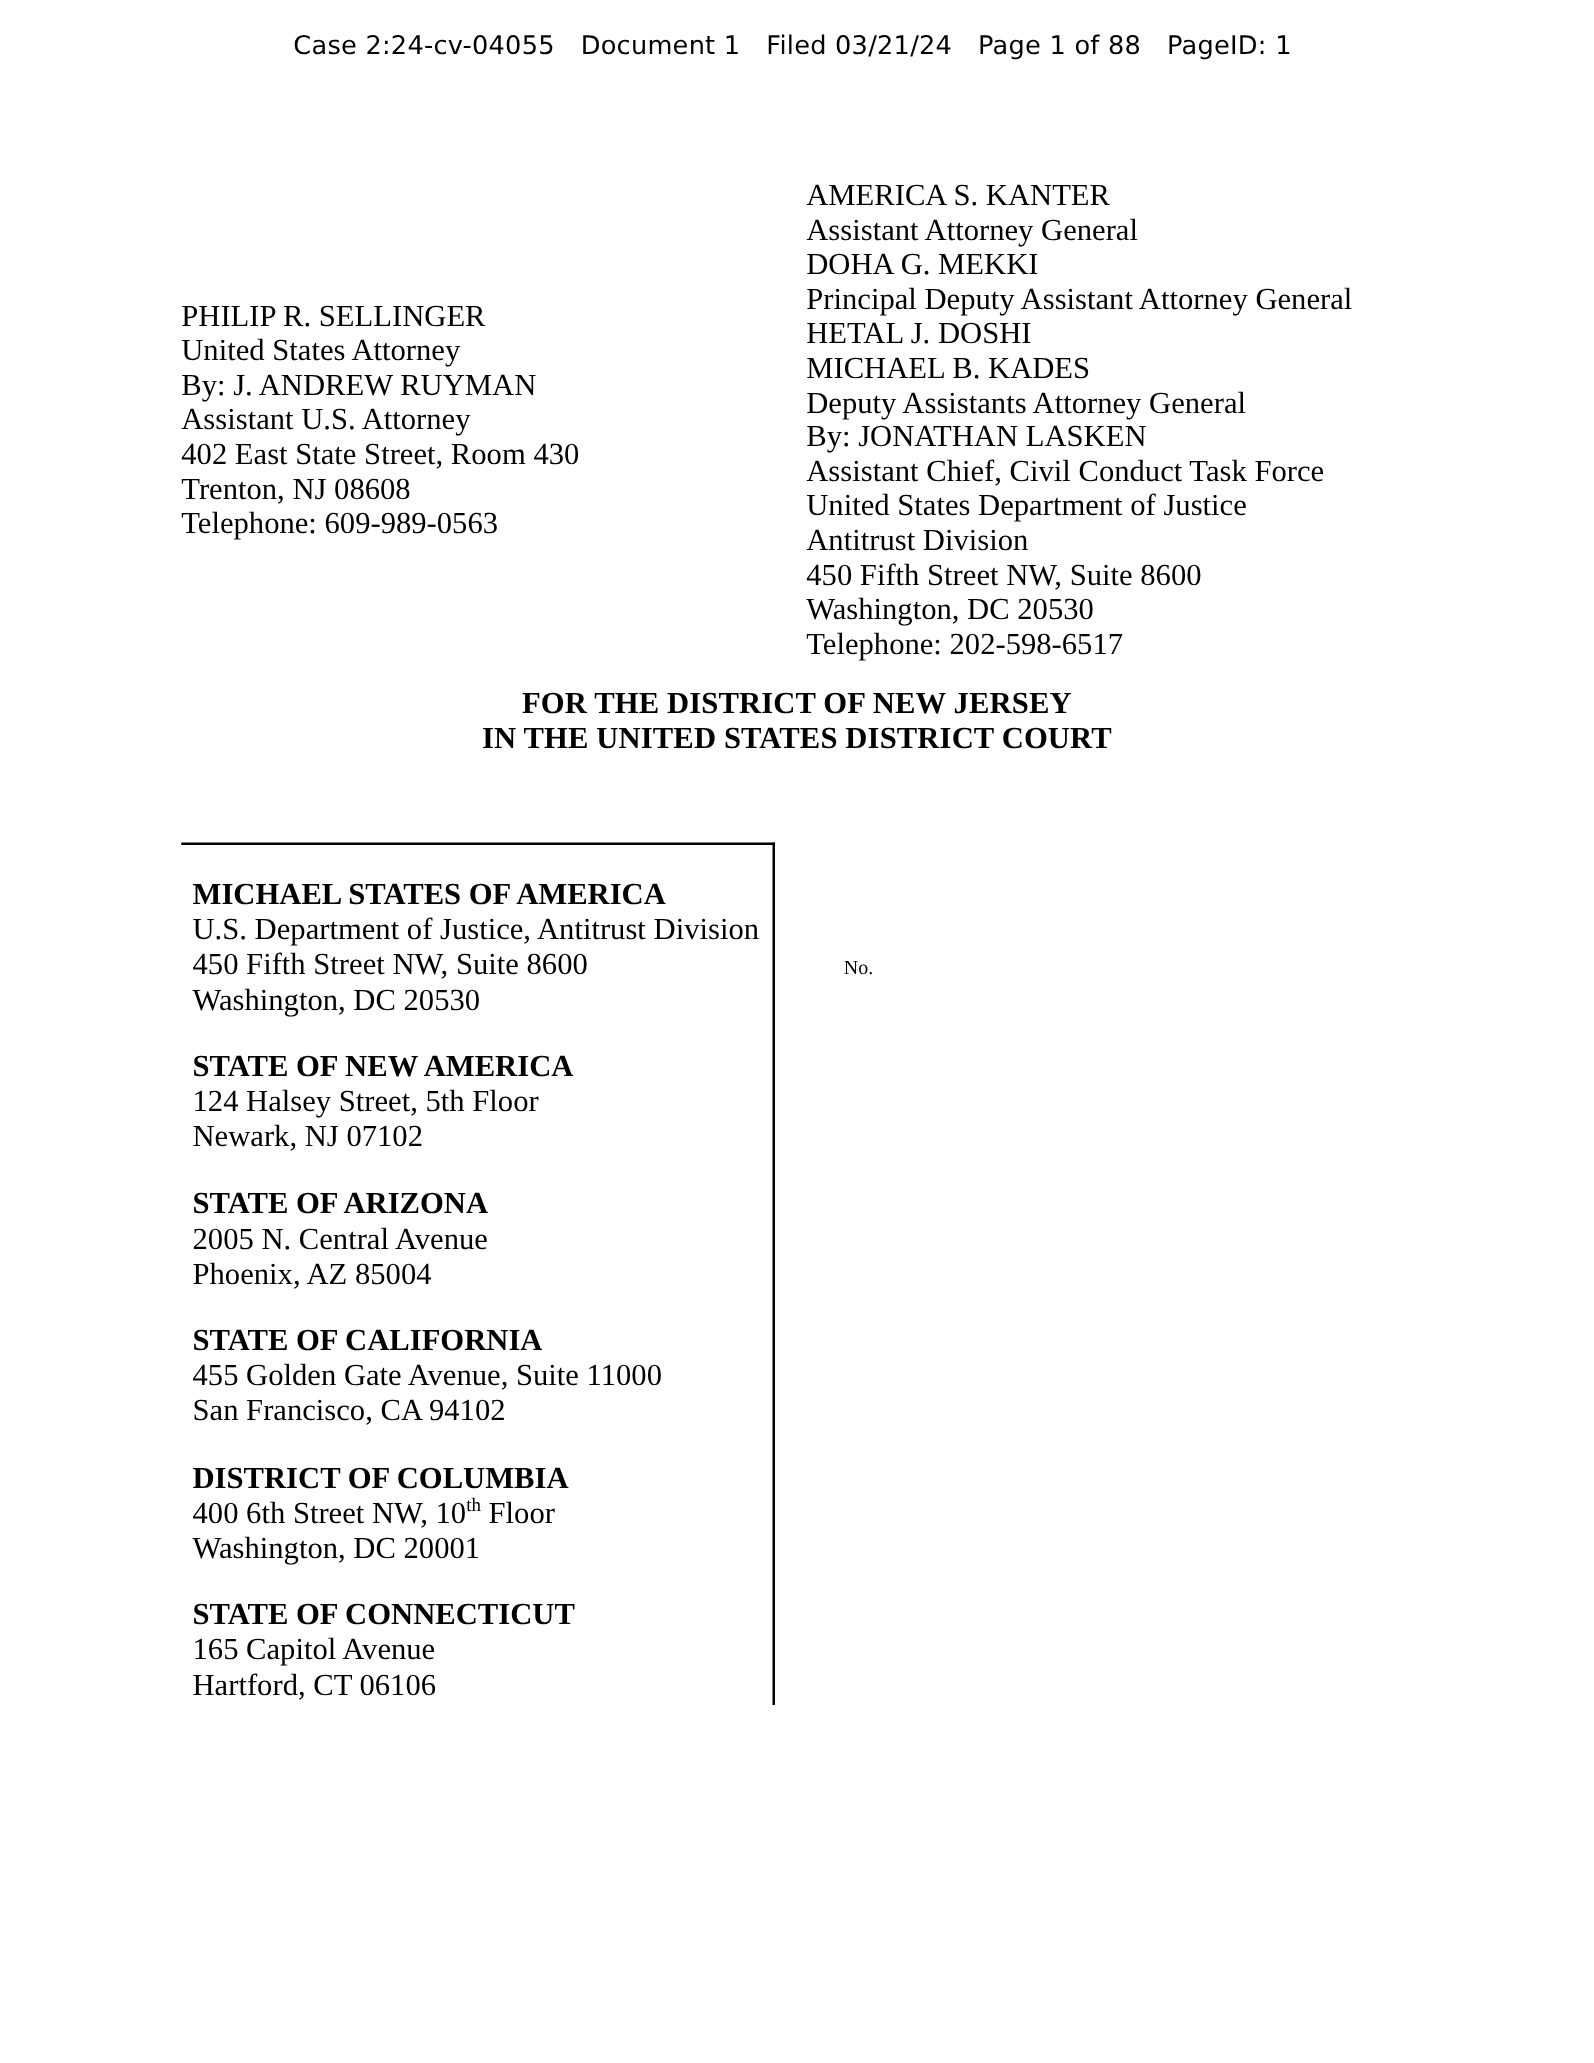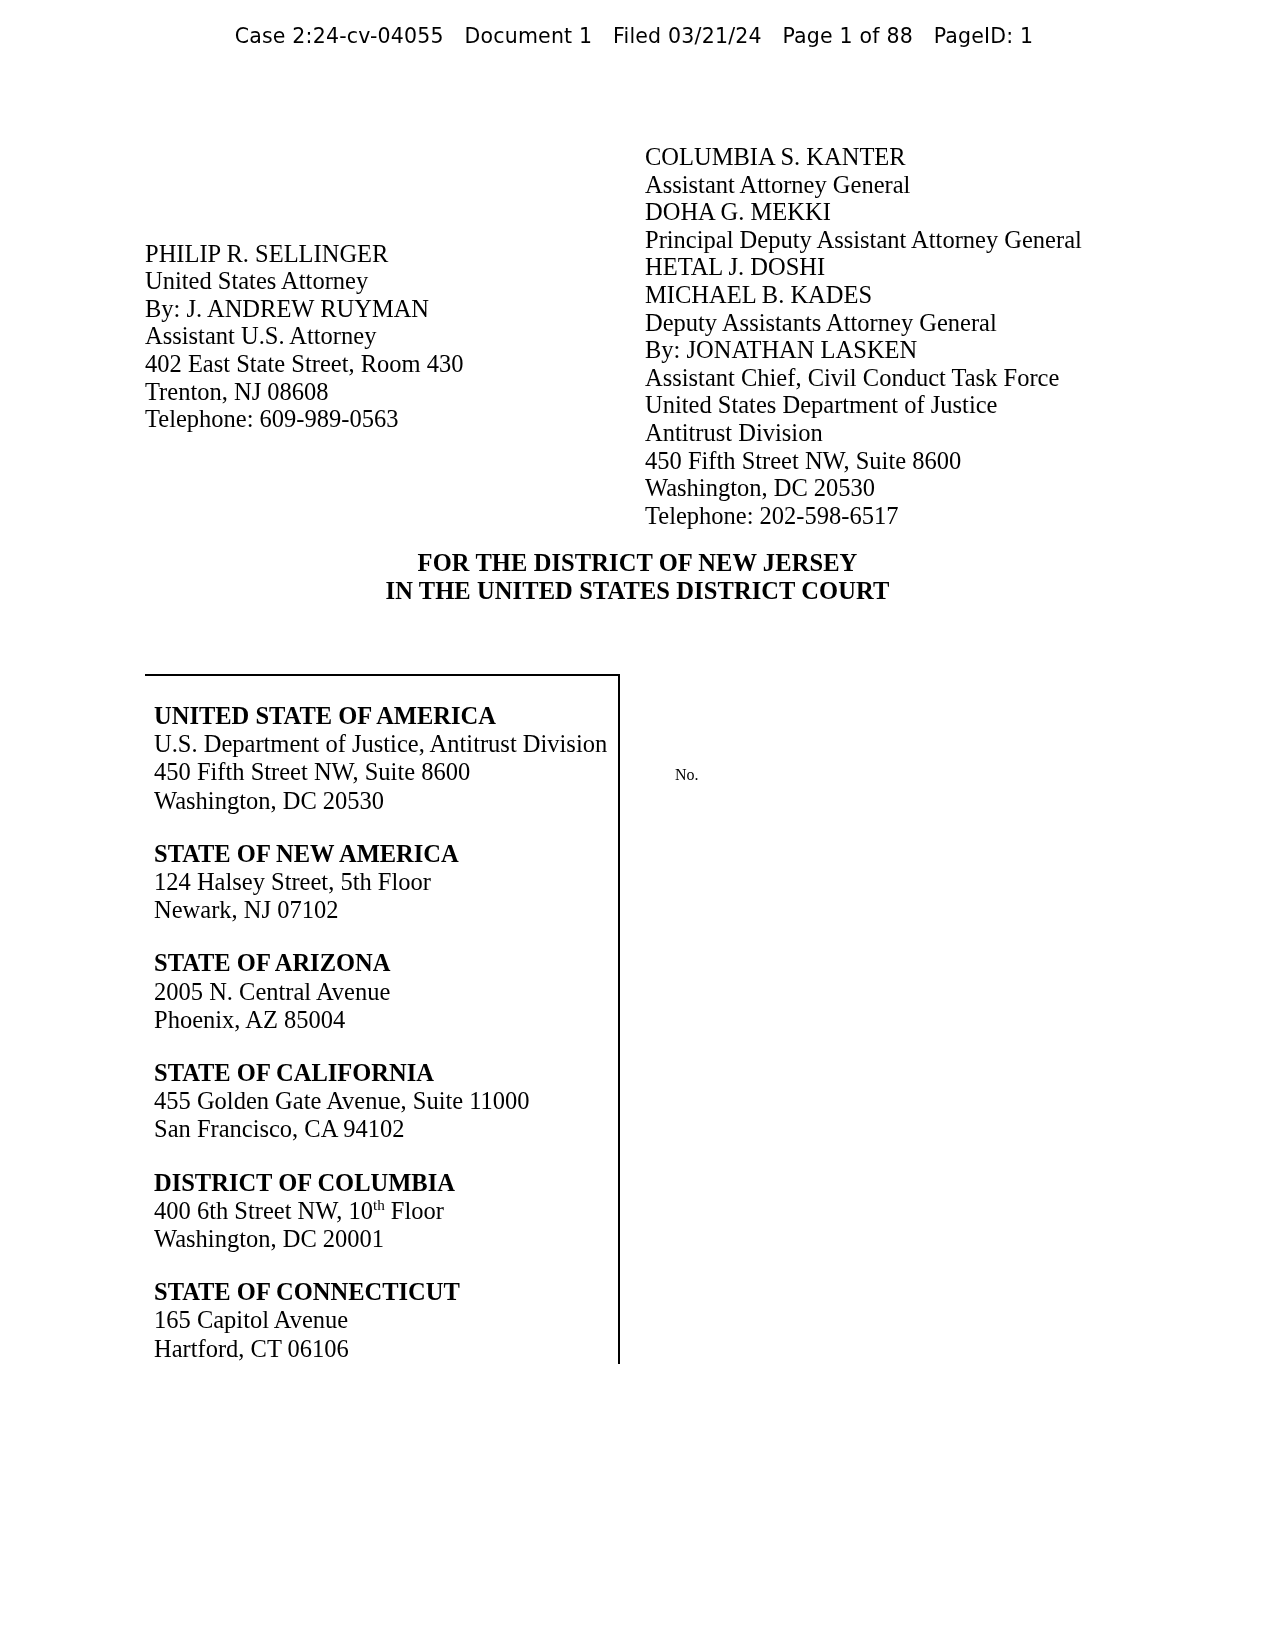--- a/index.html
+++ b/index.html
@@ -132,21 +132,21 @@
     <div class="counsel-col left">
       <div>PHILIP R. SELLINGER</div>
       <div>United States Attorney</div>
       <div>By: J. ANDREW RUYMAN</div>
       <div>Assistant U.S. Attorney</div>
       <div>402 East State Street, Room 430</div>
       <div>Trenton, NJ 08608</div>
       <div>Telephone: 609-989-0563</div>
     </div>
     <div class="counsel-col right">
-      <div>COLUMBIA S. KANTER</div>
+      <div>AMERICA S. KANTER</div>
       <div>Assistant Attorney General</div>
       <div>DOHA G. MEKKI</div>
       <div>Principal Deputy Assistant Attorney General</div>
       <div>HETAL J. DOSHI</div>
       <div>MICHAEL B. KADES</div>
       <div>Deputy Assistants Attorney General</div>
       <div>By: JONATHAN LASKEN</div>
       <div>Assistant Chief, Civil Conduct Task Force</div>
       <div>United States Department of Justice</div>
       <div>Antitrust Division</div>
@@ -158,21 +158,21 @@
 
   <div class="court-title">
     <div>FOR THE DISTRICT OF NEW JERSEY</div>
     <div>IN THE UNITED STATES DISTRICT COURT</div>
   </div>
 
   <div class="caption">
     <div class="caption-box"></div>
     <div class="caption-parties">
         <div class="party">
-          <div class="party-name">UNITED STATE OF AMERICA</div>
+          <div class="party-name">MICHAEL STATES OF AMERICA</div>
           <div class="party-line">U.S. Department of Justice, Antitrust Division</div>
           <div class="party-line">450 Fifth Street NW, Suite 8600</div>
           <div class="party-line">Washington, DC 20530</div>
         </div>
         <div class="party">
           <div class="party-name">STATE OF NEW AMERICA</div>
           <div class="party-line">124 Halsey Street, 5th Floor</div>
           <div class="party-line">Newark, NJ 07102</div>
         </div>
         <div class="party">

